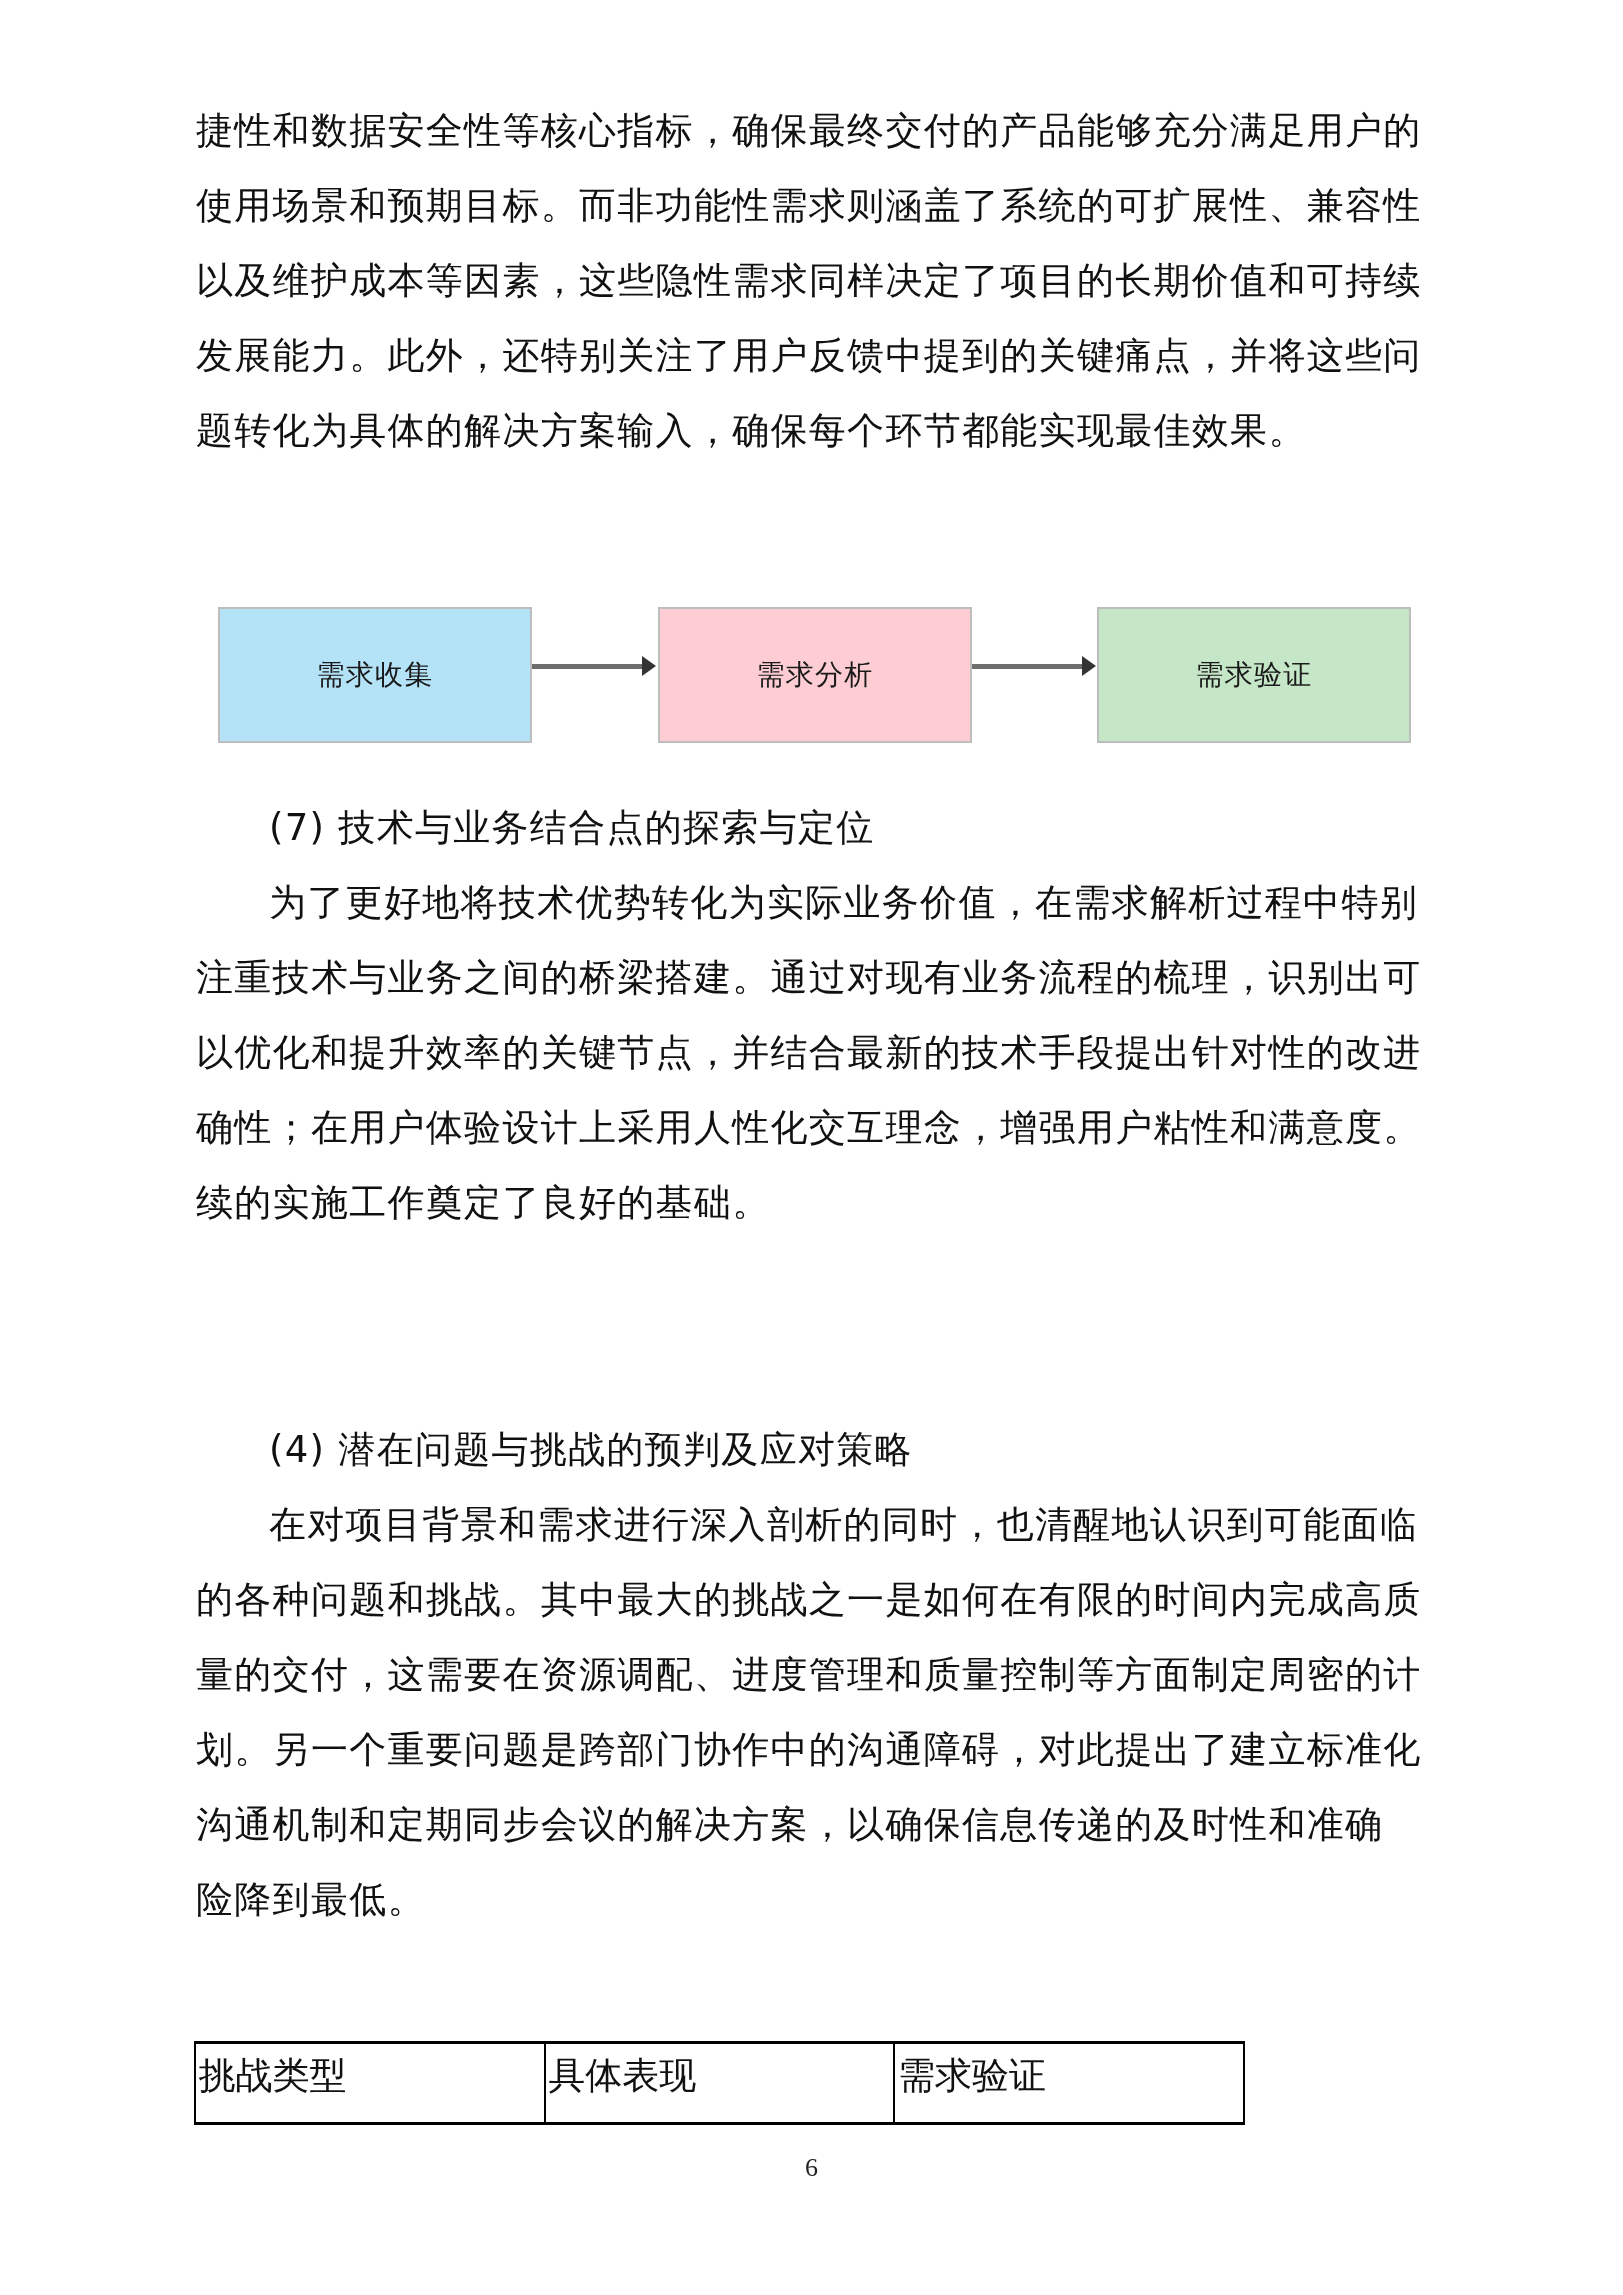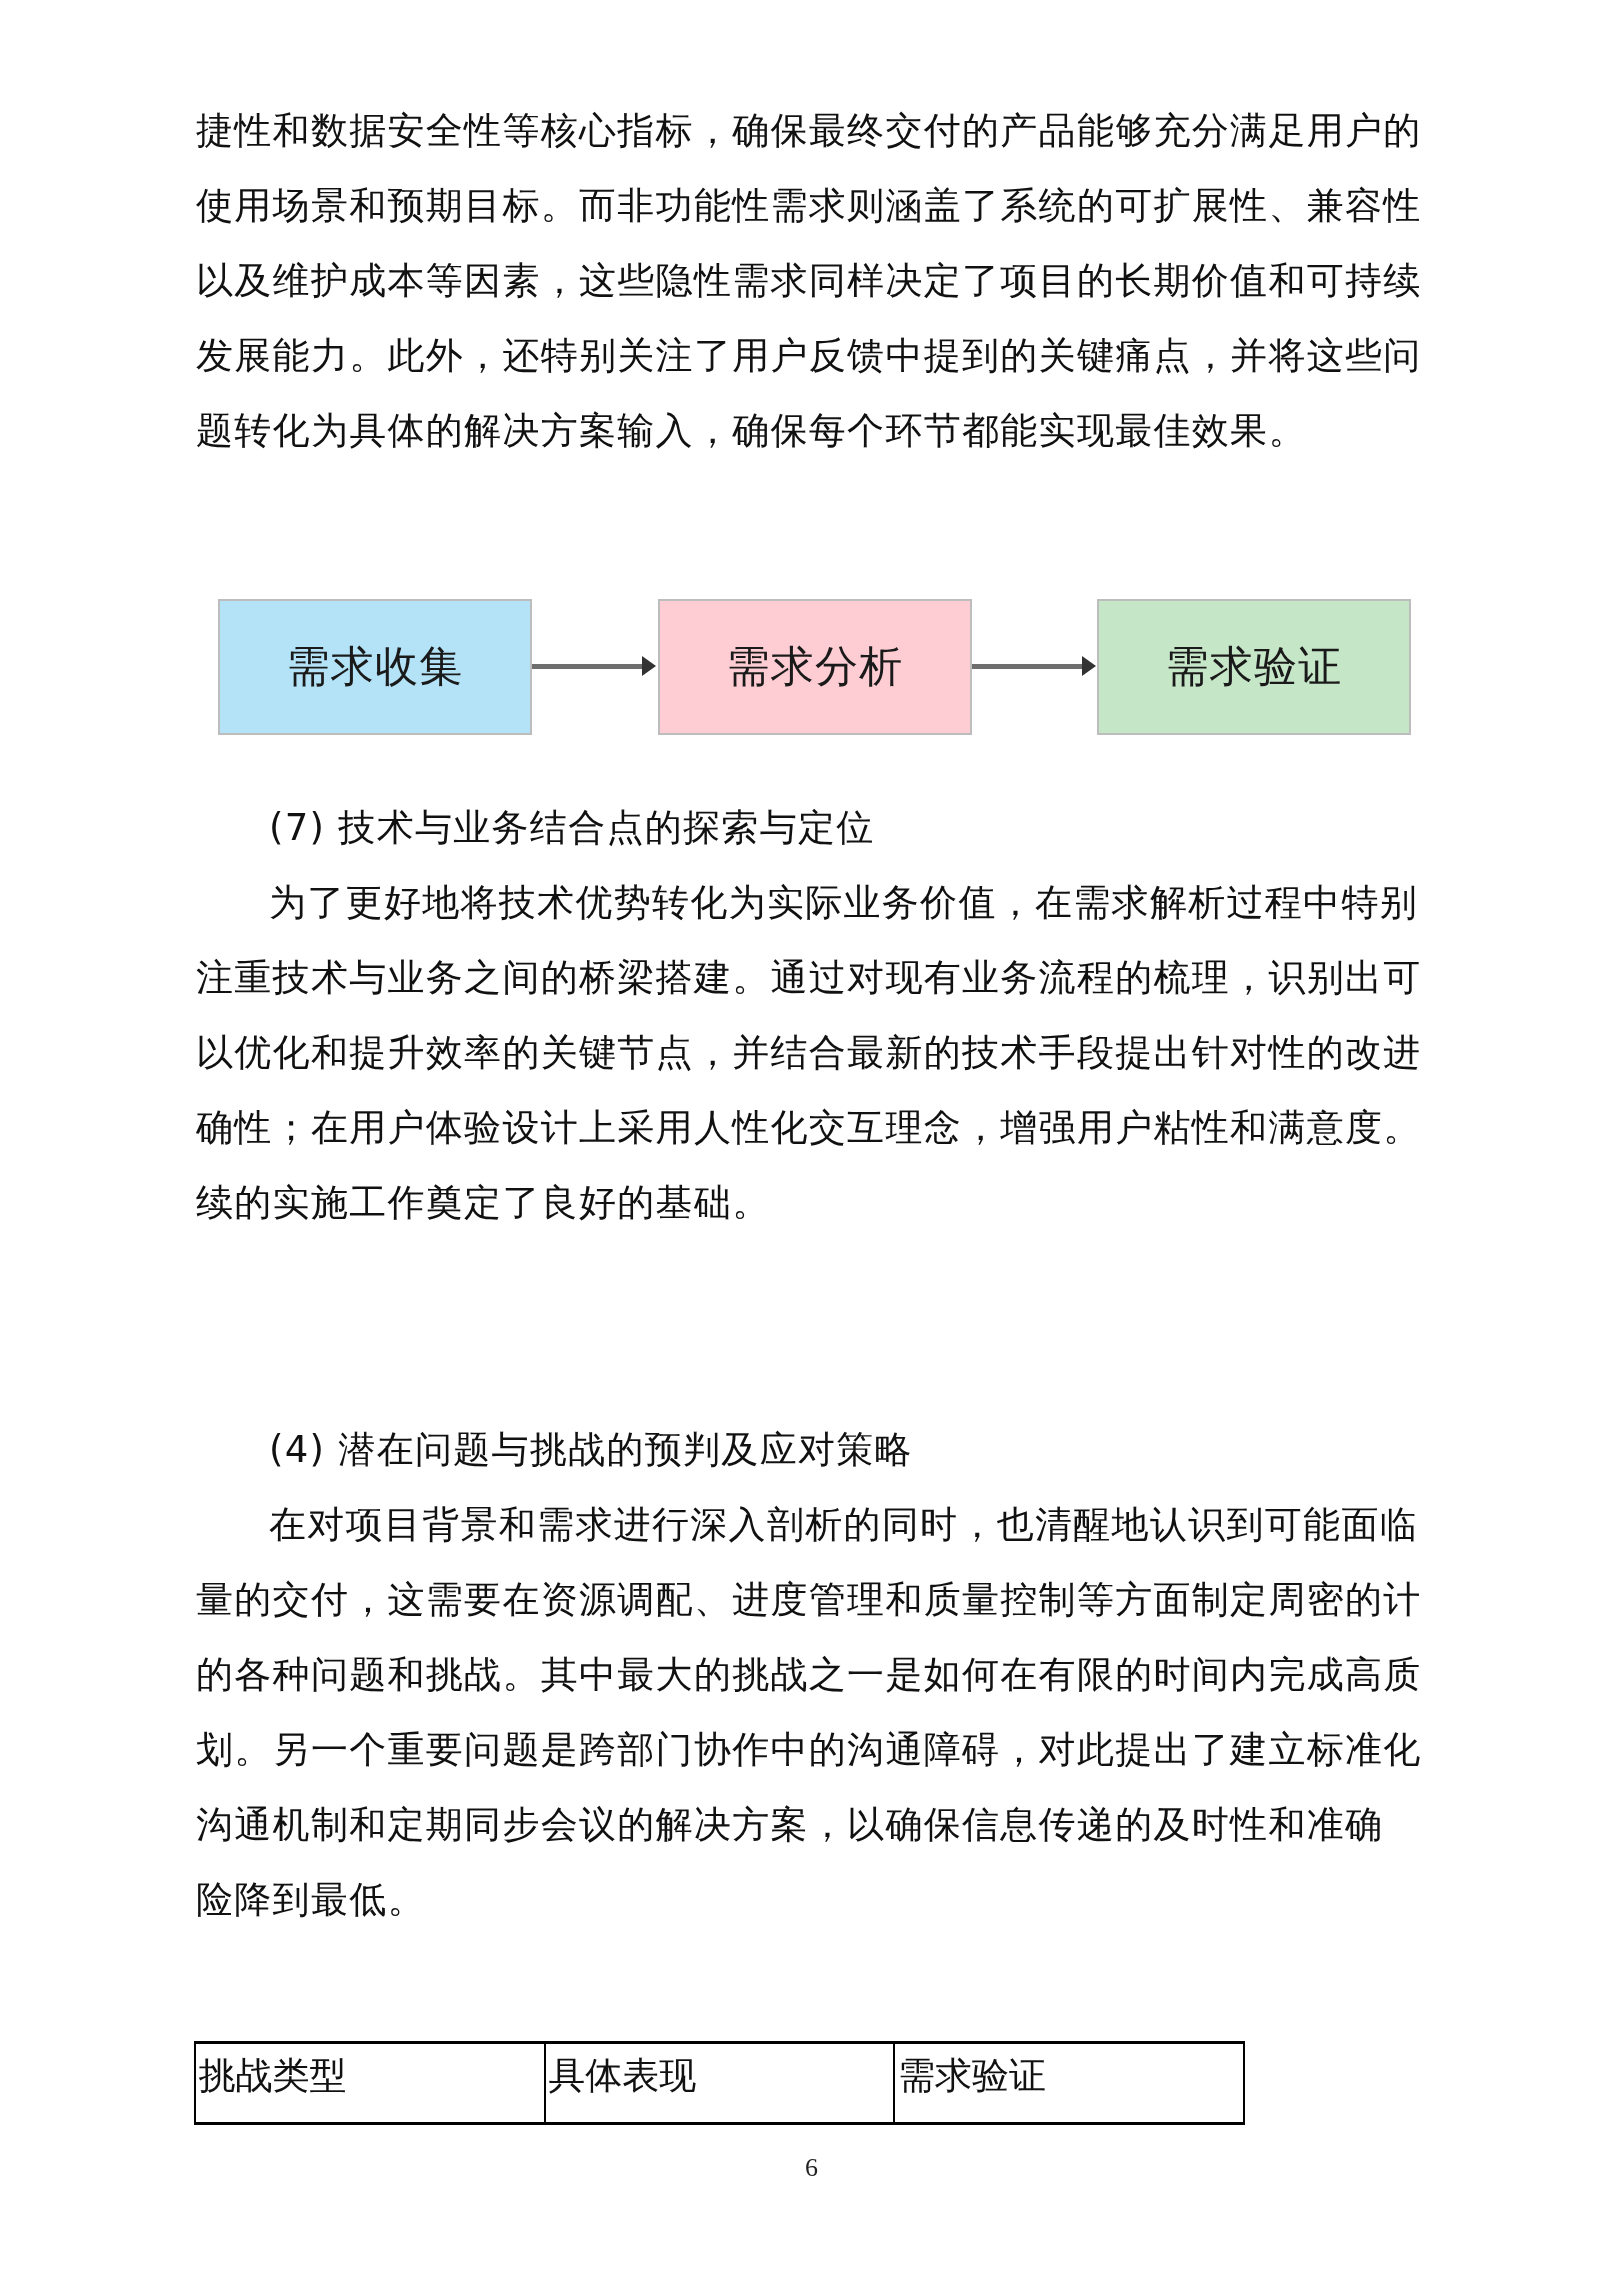--- a/index.html
+++ b/index.html
@@ -13,24 +13,24 @@
     font-size: 37px; line-height: 75px; letter-spacing: 1.3px;
   }
   .para { margin: 0; text-align: justify; text-align-last: left; }
   .line { display: block; white-space: nowrap; }
   .heading { margin: 0; padding-left: 73px; white-space: nowrap; }
 
   .flow {
     position: absolute; top: 571px; left: 218px; width: 1197px; height: 137px;
   }
   .flow-box {
-    position: absolute; top: 0; width: 314px; height: 136px;
+    position: absolute; top: 8px; width: 314px; height: 136px;
     border: 2px solid #bdbdbd; box-sizing: border-box;
     display: flex; align-items: center; justify-content: center;
-    font-size: 43px; font-family: "DejaVu Sans", sans-serif; color: #1a1a1a;
+    font-size: 28px; font-family: "DejaVu Sans", sans-serif; color: #1a1a1a;
     letter-spacing: 1.3px;
   }
   .flow-arrow {
     position: absolute; top: 60px; height: 15.7px; width: 124px;
   }
   .flow-arrow .shaft {
     position: absolute; left: 0; top: 5.2px; height: 5.2px; width: 111px; background: #6e6e6e;
   }
   .flow-arrow .head {
     position: absolute; right: 0; top: -2.6px; width: 0; height: 0;
@@ -90,22 +90,22 @@
       <span class="line">以优化和提升效率的关键节点，并结合最新的技术手段提出针对性的改进</span>
       <span class="line">确性；在用户体验设计上采用人性化交互理念，增强用户粘性和满意度。</span>
       <span class="line">续的实施工作奠定了良好的基础。</span>
     </p>
   </div>
 
   <div class="body-text" style="top:1384px;">
     <p class="heading">(4) 潜在问题与挑战的预判及应对策略</p>
     <p class="para" style="margin-top:0;">
       <span class="line" style="padding-left:73px;">在对项目背景和需求进行深入剖析的同时，也清醒地认识到可能面临</span>
+      <span class="line">的各种问题和挑战。其中最大的挑战之一是如何在有限的时间内完成高质</span>
       <span class="line">量的交付，这需要在资源调配、进度管理和质量控制等方面制定周密的计</span>
-      <span class="line">的各种问题和挑战。其中最大的挑战之一是如何在有限的时间内完成高质</span>
       <span class="line">划。另一个重要问题是跨部门协作中的沟通障碍，对此提出了建立标准化</span>
       <span class="line">沟通机制和定期同步会议的解决方案，以确保信息传递的及时性和准确</span>
       <span class="line">险降到最低。</span>
     </p>
   </div>
 
   <table class="doc-table">
     <tbody>
         <tr>
       <td>挑战类型</td>

